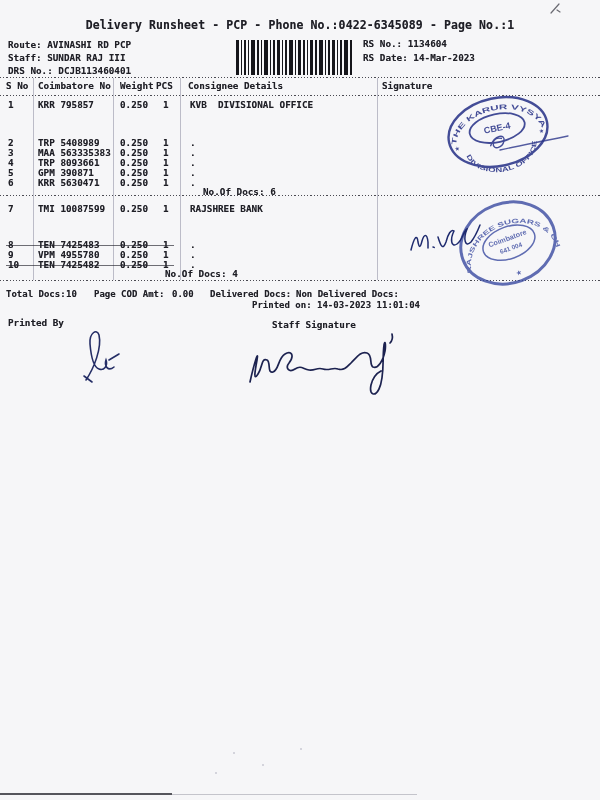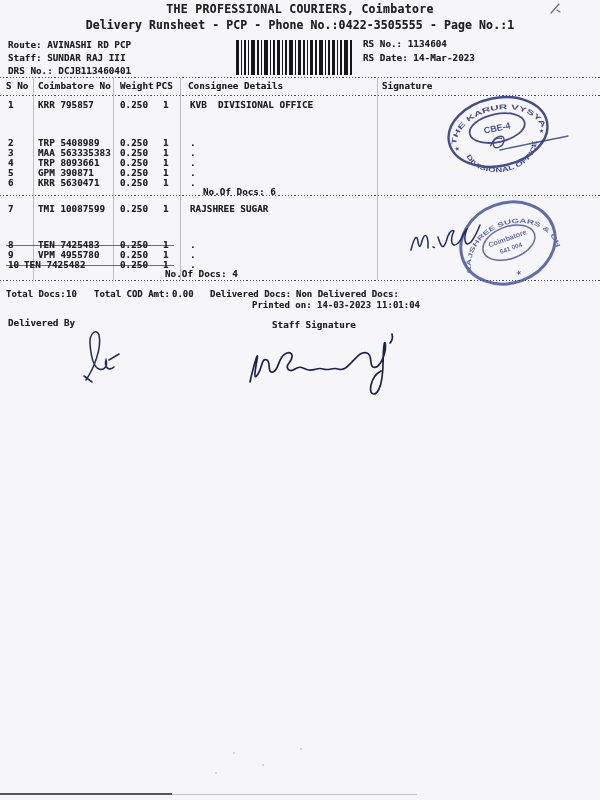--- a/index.html
+++ b/index.html
@@ -21,22 +21,21 @@
   .speck{position:absolute;width:2px;height:2px;background:#c9c9d3;border-radius:50%;}
   .edge1{position:absolute;left:0;top:793px;width:172px;height:2px;background:#55555c;}
   .edge2{position:absolute;left:172px;top:794px;width:245px;height:1px;background:#9a9aa6;opacity:.55;}
   svg text{font-family:"Liberation Sans",sans-serif;}
 </style>
 </head>
 <body>
 
 <div class="sheet">
 
-  <div class="t title">THE PROFESSIONAL COURIERS, Coimbatore</div>
-  <div class="t subtitle">Delivery Runsheet - PCP - Phone No.:0422-3505555 - Page No.:1</div>
+  <div class="t subtitle">Delivery Runsheet - PCP - Phone No.:0422-6345089 - Page No.:1</div>
 
   <div class="t" style="top:40px;left:8px">Route: AVINASHI RD PCP</div>
   <div class="t" style="top:53px;left:8px">Staff: SUNDAR RAJ III</div>
   <div class="t" style="top:66px;left:8px">DRS No.: DCJB113460401</div>
   <div class="t" style="top:39px;left:363px">RS No.: 1134604</div>
   <div class="t" style="top:53px;left:363px">RS Date: 14-Mar-2023</div>
 
   <svg class="ink" style="left:236px;top:40px" width="118" height="35" viewBox="0 0 118 35">
     <g fill="#15151a">
       <rect x="0" y="0" width="3" height="35"></rect>
@@ -130,56 +129,56 @@
     <span class="t" style="left:163px">1</span>
     <span class="t" style="left:190px">.</span>
   </div>
   <div class="t" style="top:187px;left:203px">No.Of Docs: 6</div>
 
   <div class="row" style="top:204px">
     <span class="t" style="left:8px">7</span>
     <span class="t" style="left:38px">TMI 10087599</span>
     <span class="t" style="left:120px">0.250</span>
     <span class="t" style="left:163px">1</span>
-    <span class="t" style="left:190px">RAJSHREE SUGAR</span>
+    <span class="t" style="left:190px">RAJSHREE BANK</span>
   </div>
   <div class="row" style="top:240px">
     <span class="t" style="left:8px">8</span>
     <span class="t" style="left:38px">TEN 7425483</span>
     <span class="t" style="left:120px">0.250</span>
     <span class="t" style="left:163px">1</span>
     <span class="t" style="left:190px">.</span>
   </div>
   <div class="row" style="top:250px">
     <span class="t" style="left:8px">9</span>
     <span class="t" style="left:38px">VPM 4955780</span>
     <span class="t" style="left:120px">0.250</span>
     <span class="t" style="left:163px">1</span>
     <span class="t" style="left:190px">.</span>
   </div>
   <div class="row" style="top:260px">
     <span class="t" style="left:8px">10</span>
-    <span class="t" style="left:24px">TEN 7425482</span>
+    <span class="t" style="left:38px">TEN 7425482</span>
     <span class="t" style="left:120px">0.250</span>
     <span class="t" style="left:163px">1</span>
     <span class="t" style="left:190px">.</span>
   </div>
   <div class="t" style="top:269px;left:165px">No.Of Docs: 4</div>
 
   <div class="strike" style="top:245px"></div>
   <div class="strike" style="top:265px"></div>
 
   <div class="t sum" style="top:289px;left:6px">Total Docs:</div>
   <div class="t sum" style="top:289px;left:66px">10</div>
-  <div class="t sum" style="top:289px;left:94px">Total COD Amt:</div>
+  <div class="t sum" style="top:289px;left:94px">Page COD Amt:</div>
   <div class="t sum" style="top:289px;left:172px">0.00</div>
   <div class="t sum" style="top:289px;left:210px">Delivered Docs:</div>
   <div class="t sum" style="top:289px;left:296px">Non Delivered Docs:</div>
   <div class="t sum" style="top:300px;left:252px">Printed on: 14-03-2023 11:01:04</div>
-  <div class="t" style="top:318px;left:8px">Delivered By</div>
+  <div class="t" style="top:318px;left:8px">Printed By</div>
   <div class="t" style="top:320px;left:272px">Staff Signature</div>
 
   <svg class="stamp" style="left:438px;top:86px" width="135" height="100" viewBox="0 0 135 100">
     <g transform="translate(60,46) rotate(-12)" stroke="#2b3589" fill="#2b3589" opacity="0.88">
       <ellipse rx="50" ry="34" fill="none" stroke-width="2.4"></ellipse>
       <ellipse cx="0" cy="-4" rx="28" ry="14" fill="none" stroke-width="1.8"></ellipse>
       <path id="kvbTop" d="M -44,8 A 44 30 0 1 1 44,8" fill="none" stroke="none"></path>
       <text font-size="6.8" font-weight="bold" stroke="none">
         <textPath href="#kvbTop" startOffset="4" textLength="172" lengthAdjust="spacingAndGlyphs">THE KARUR VYSYA BANK LTD</textPath>
       </text>

